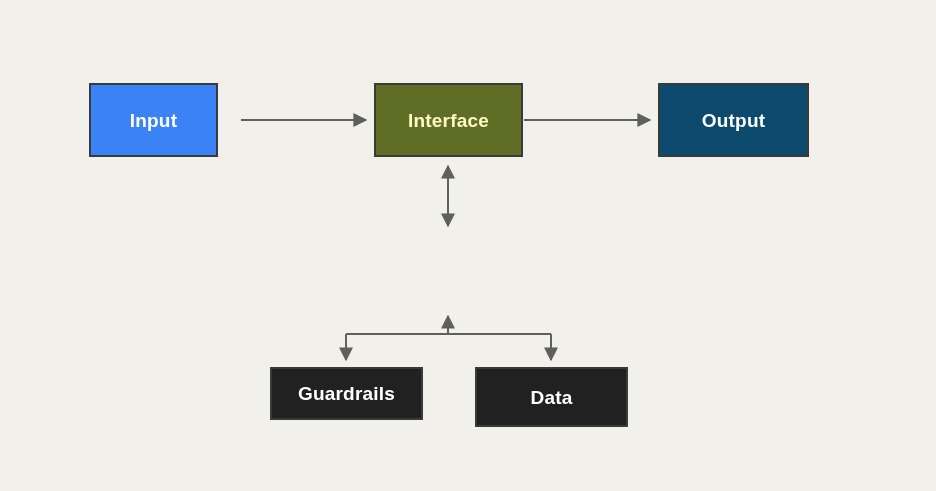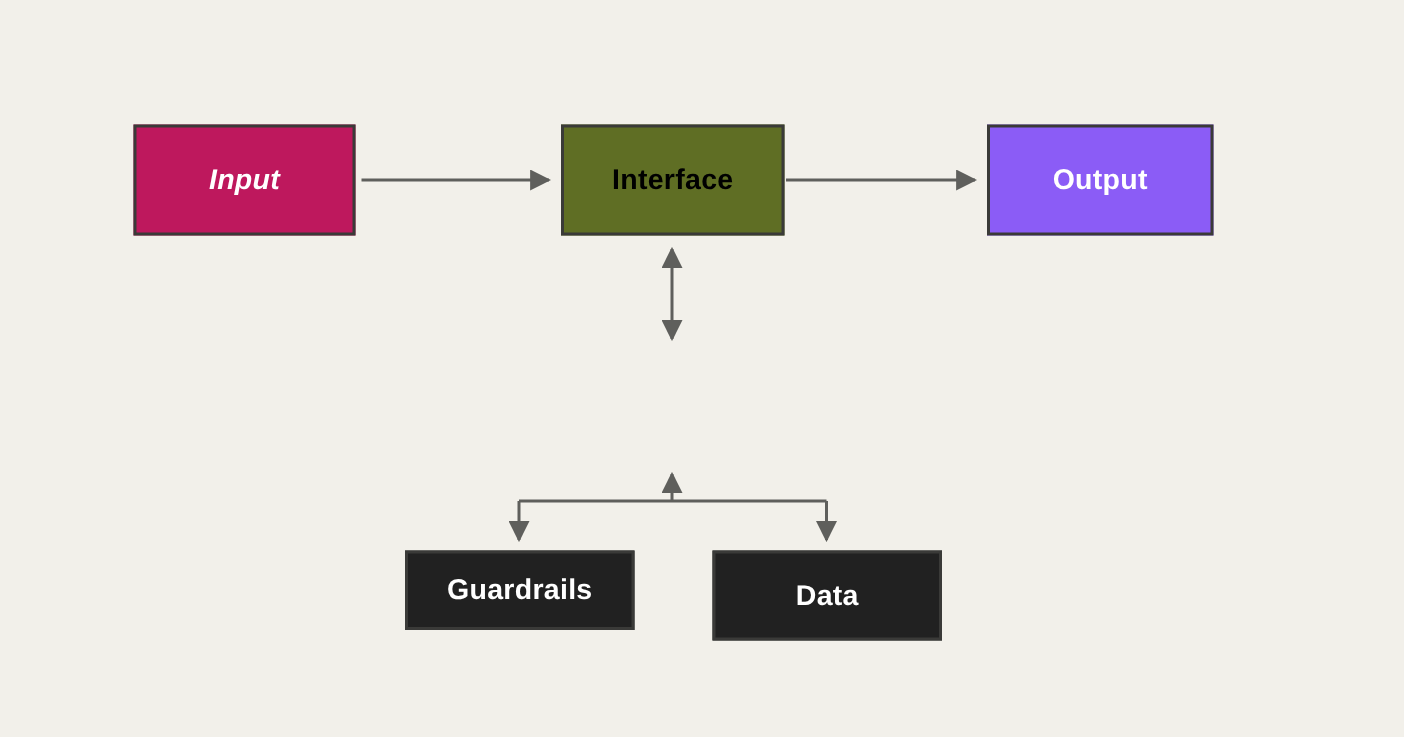--- a/index.html
+++ b/index.html
@@ -73,29 +73,29 @@
 
     <line x1="448" y1="334" x2="448" y2="316" stroke="#5f5f5c" stroke-width="2" marker-end="url(#arrow-end)"></line>
 
     <line x1="346" y1="334" x2="551" y2="334" stroke="#5f5f5c" stroke-width="2"></line>
 
     <line x1="346" y1="334" x2="346" y2="360" stroke="#5f5f5c" stroke-width="2" marker-end="url(#arrow-end)"></line>
 
     <line x1="551" y1="334" x2="551" y2="360" stroke="#5f5f5c" stroke-width="2" marker-end="url(#arrow-end)"></line>
   </svg>
 
-  <div class="node" style="left: 89px; top: 83px; width: 148px; height: 74px; background: #be185d; border-color: rgb(58, 58, 56); font-style: italic;">
+  <div class="node" style="left: 89px; top: 83px; width: 129px; height: 74px; background: #3b82f6; border-color: rgb(58, 58, 56);">
     <span class="node-label label-bold-white" style="color: rgb(255, 255, 255);">Input</span>
   </div>
 
   <div class="node" style="left: 374px; top: 83px; width: 149px; height: 74px; background: rgb(95, 110, 36); border-color: rgb(58, 58, 56);">
-    <span class="node-label label-bold-white" style="color: #000000;">Interface</span>
+    <span class="node-label label-bold-white" style="color: #fef9c3;">Interface</span>
   </div>
 
-  <div class="node" style="left: 658px; top: 83px; width: 151px; height: 74px; background: #8b5cf6; border-color: rgb(58, 58, 56);">
+  <div class="node" style="left: 658px; top: 83px; width: 151px; height: 74px; background: #0c4a6e; border-color: rgb(58, 58, 56);">
     <span class="node-label label-bold-white" style="color: rgb(255, 255, 255);">Output</span>
   </div>
 
 
   <div class="node" style="left: 270px; top: 367px; width: 153px; height: 53px; background: rgb(33, 33, 33); border-color: rgb(58, 58, 56);">
     <span class="node-label label-bold-white" style="color: rgb(255, 255, 255);">Guardrails</span>
   </div>
 
   <div class="node" style="left: 475px; top: 367px; width: 153px; height: 60px; background: rgb(33, 33, 33); border-color: rgb(58, 58, 56);">
     <span class="node-label label-bold-white" style="color: rgb(255, 255, 255);">Data</span>

